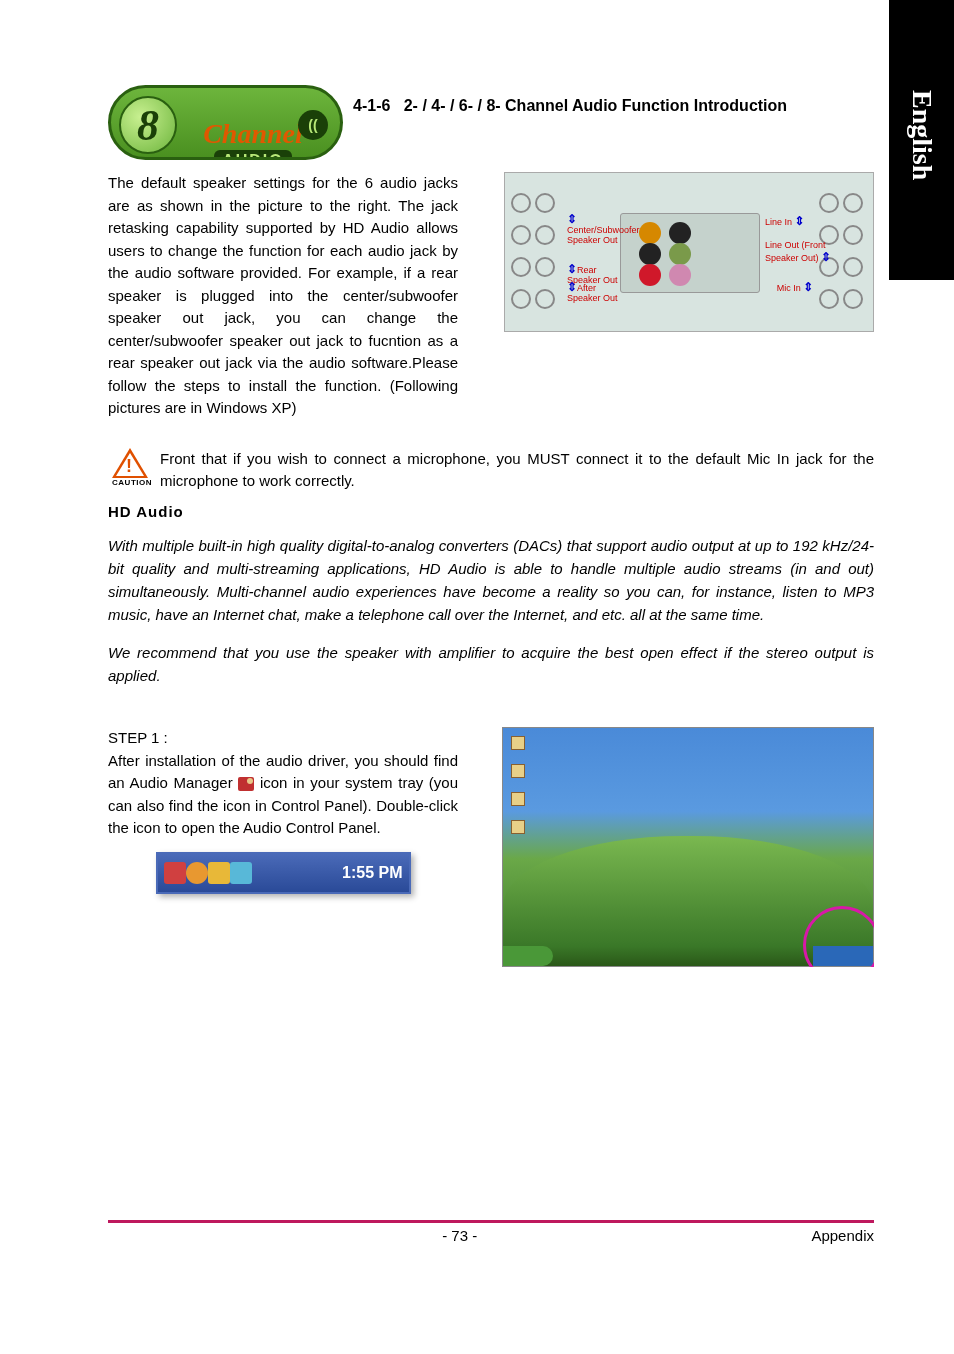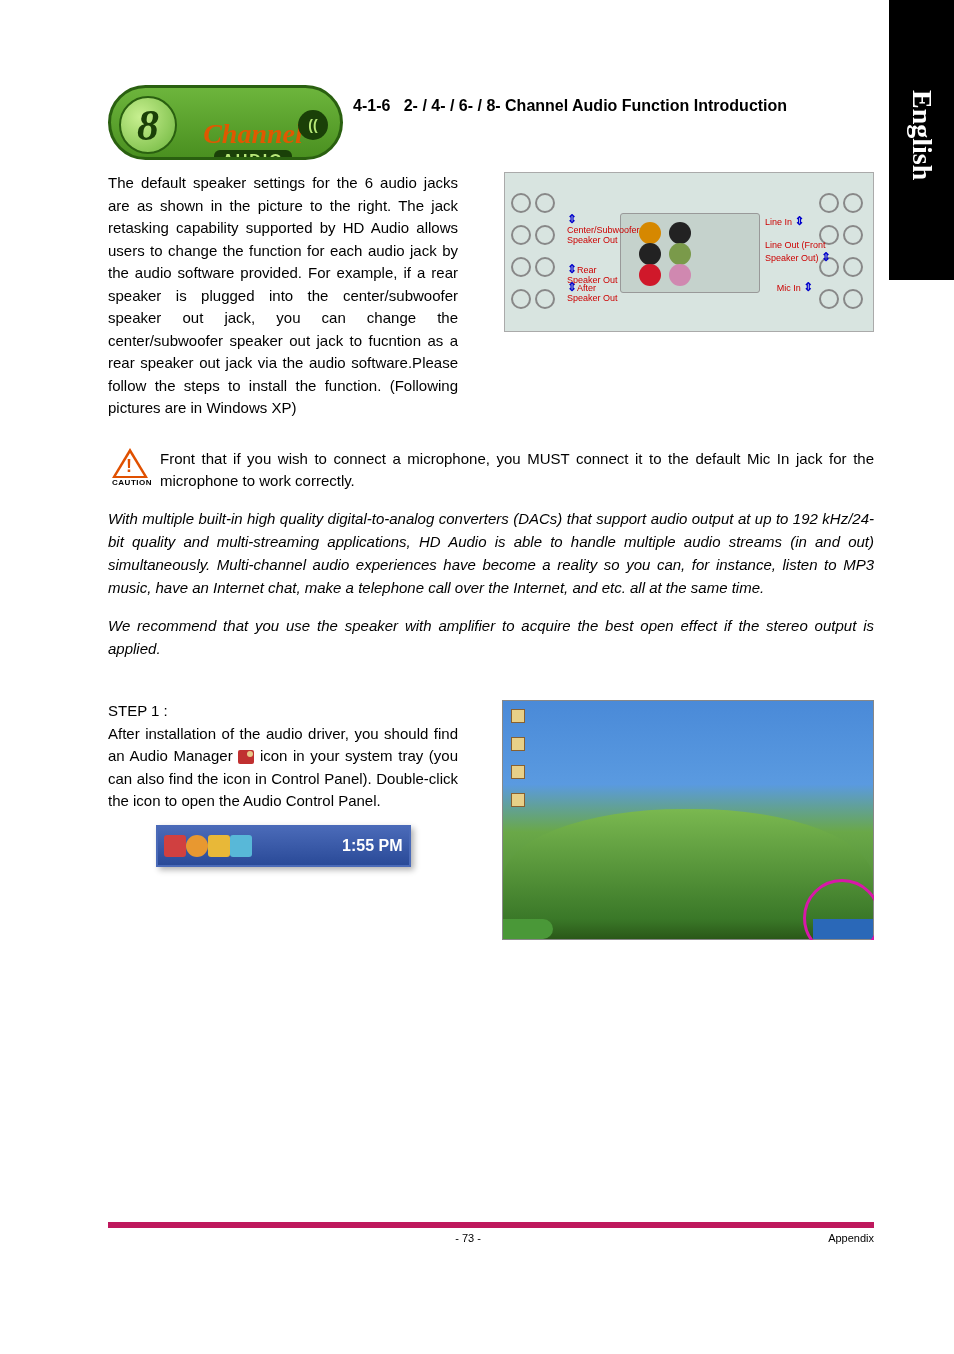--- a/index.html
+++ b/index.html
@@ -158,22 +158,22 @@
     border:1px solid #888;
   }
   .hill{position:absolute;bottom:20px;left:0;right:0;height:110px;background:linear-gradient(to bottom, #7ab850, #3a7828);border-radius:180px 180px 0 0 / 70px 70px 0 0;}
   .taskbar{position:absolute;bottom:0;left:0;right:0;height:20px;background:linear-gradient(to bottom,#3a7828,#2a5818);}
   .startbtn{position:absolute;left:0;bottom:0;height:20px;width:50px;background:#4a9838;border-radius:0 10px 10px 0;}
   .trayarea{position:absolute;right:0;bottom:0;height:20px;width:60px;background:#2a68b8;}
   .circle-callout{position:absolute;right:-8px;bottom:-18px;width:78px;height:78px;border:3px solid #d818a8;border-radius:50%;}
   .desk-icon{position:absolute;width:14px;height:14px;background:#e8d088;border:1px solid #886030;}
   .footer {
     position:absolute; bottom:110px; left:108px; right:80px;
-    border-top:6px solid #be185d; padding-top:4px;
-    display:flex; justify-content:space-between; font-size:11px;gap:19px;
+    border-top:3px solid #be185d; padding-top:4px;
+    display:flex; justify-content:space-between; font-size:15px;gap:19px;
   }
 </style>
 </head>
 <body>
 
 <div class="side-tab">
   <span>English</span>
 </div>
 
 <div class="content">
@@ -254,20 +254,21 @@
   <div class="caution-block">
     <div class="caution-icon">
       <div class="tri">
           <div class="tri-inner"></div>
         </div>
       <div class="caution-label">CAUTION</div>
     </div>
     <div class="caution-text">Front that if you wish to connect a microphone, you MUST connect it to the default Mic In jack for the microphone to work correctly.</div>
   </div>
 
+  <div class="hd-heading">HD Audio</div>
   <div class="body-para">With multiple built-in high quality digital-to-analog converters (DACs) that support audio output at up to 192 kHz/24-bit quality and multi-streaming applications, HD Audio is able to handle multiple audio streams (in and out) simultaneously. Multi-channel audio experiences have become a reality so you can, for instance,  listen to MP3 music, have an Internet chat, make a telephone call over the Internet, and etc. all at the same time.</div>
 
   <div class="body-para">We recommend that you use the speaker with amplifier to acquire the best open effect if the stereo output is applied.</div>
 
   <div class="step-row">
     <div class="step-text">
       <div>STEP 1 :</div>
       <span>After installation of the audio driver, you should find an Audio Manager</span>
       <span class="tray-icon-inline"></span>
       <span>icon in your system tray (you can also find the icon in Control Panel).  Double-click the icon to open the Audio Control Panel.</span>

